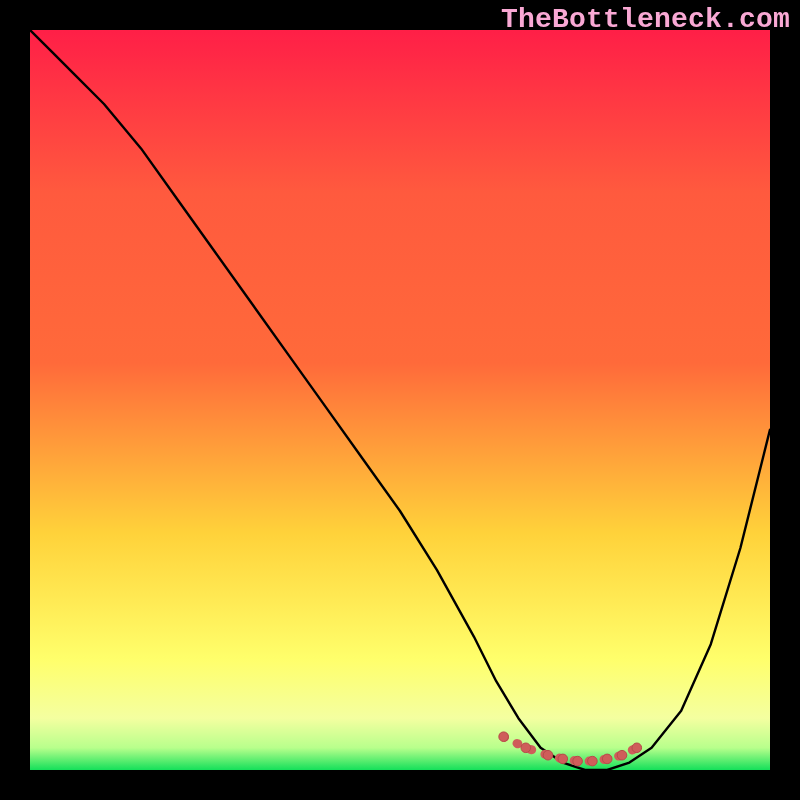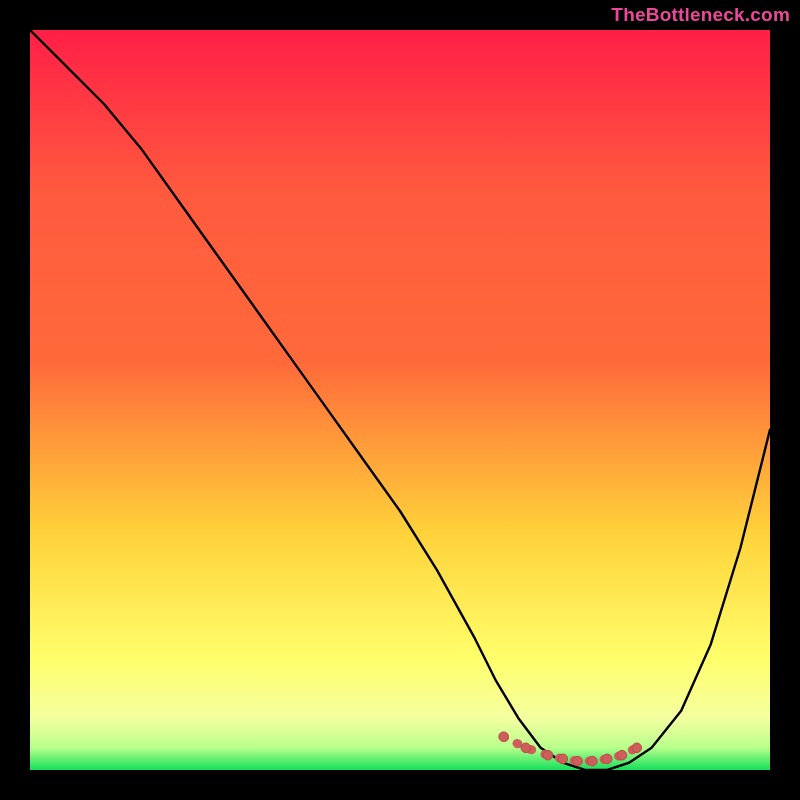--- a/index.html
+++ b/index.html
@@ -14,25 +14,26 @@
   .frame {
     position: relative;
     width: 800px;
     height: 800px;
     background: #000;
   }
   .watermark {
     position: absolute;
     top: 4px;
     right: 10px;
-    color: #ec4899;
-    font-size: 19px;
+    color: #f9a8d4;
+    font-size: 28px;
     font-weight: 600;
     letter-spacing: 0.2px;
     z-index: 5;
+    font-family: Liberation Mono, monospace;
   }
   .plot-outer {
     position: absolute;
     left: 30px;
     top: 30px;
     width: 740px;
     height: 740px;
     background: #000;
   }
   svg.plot {

